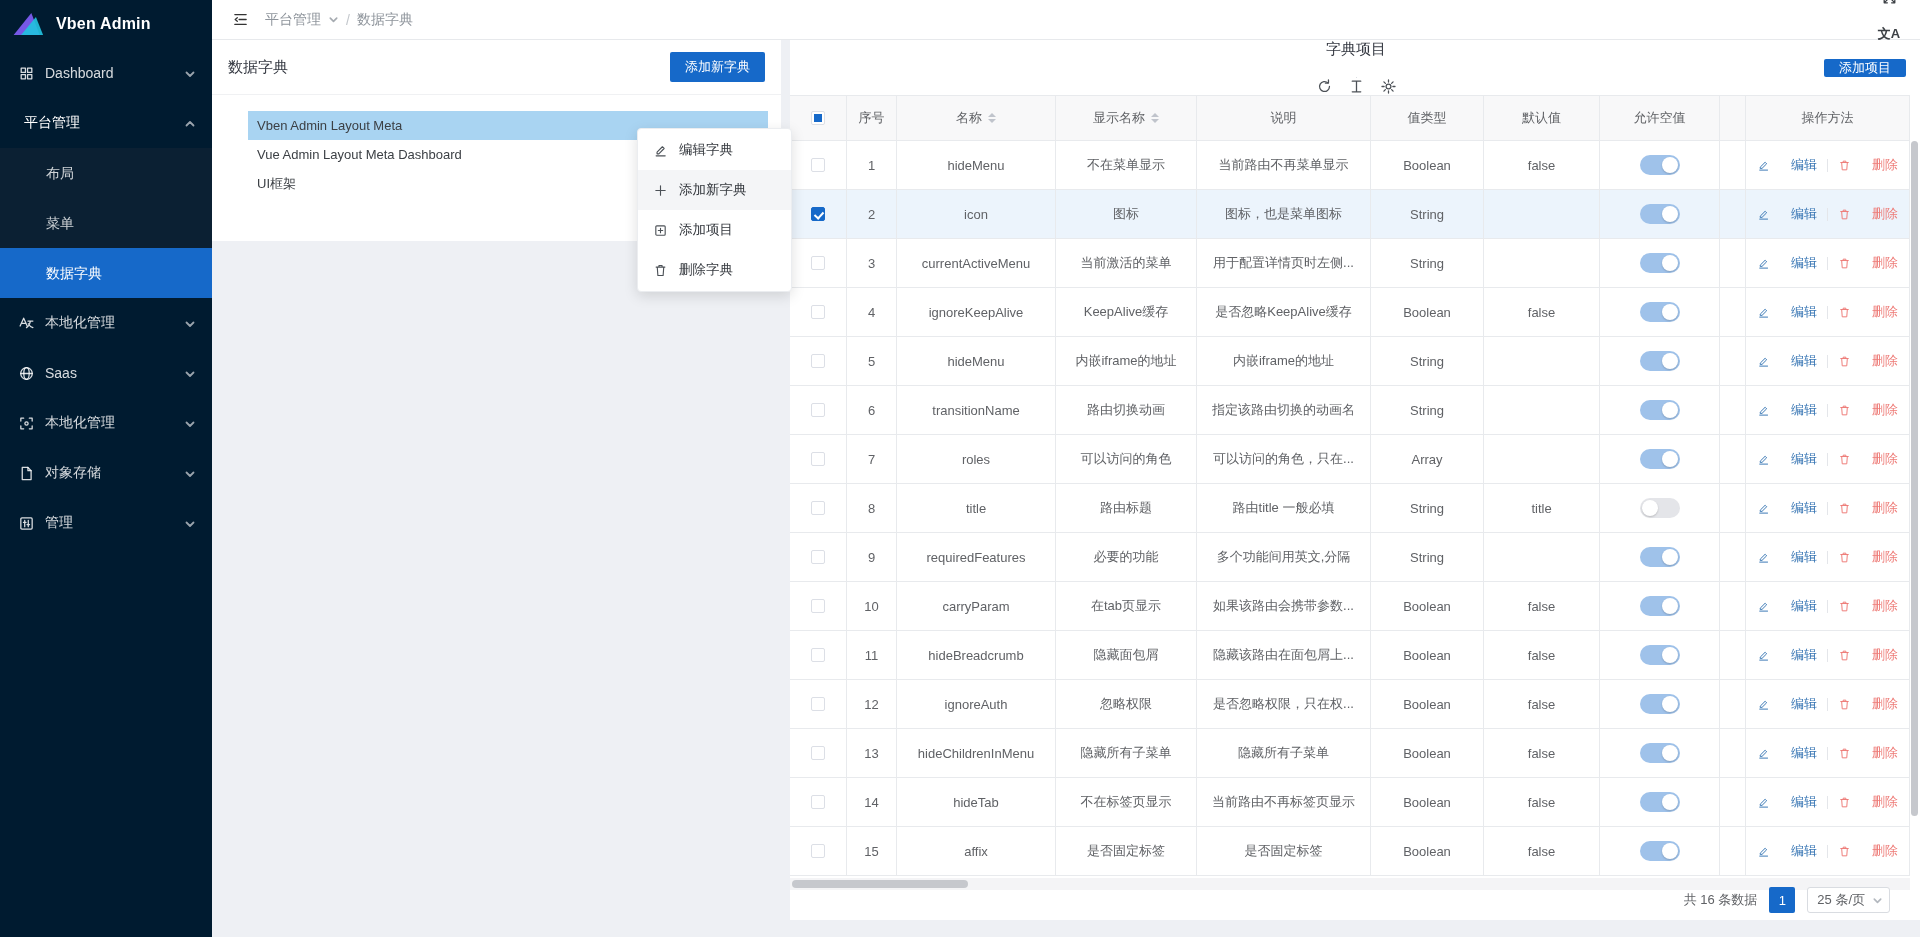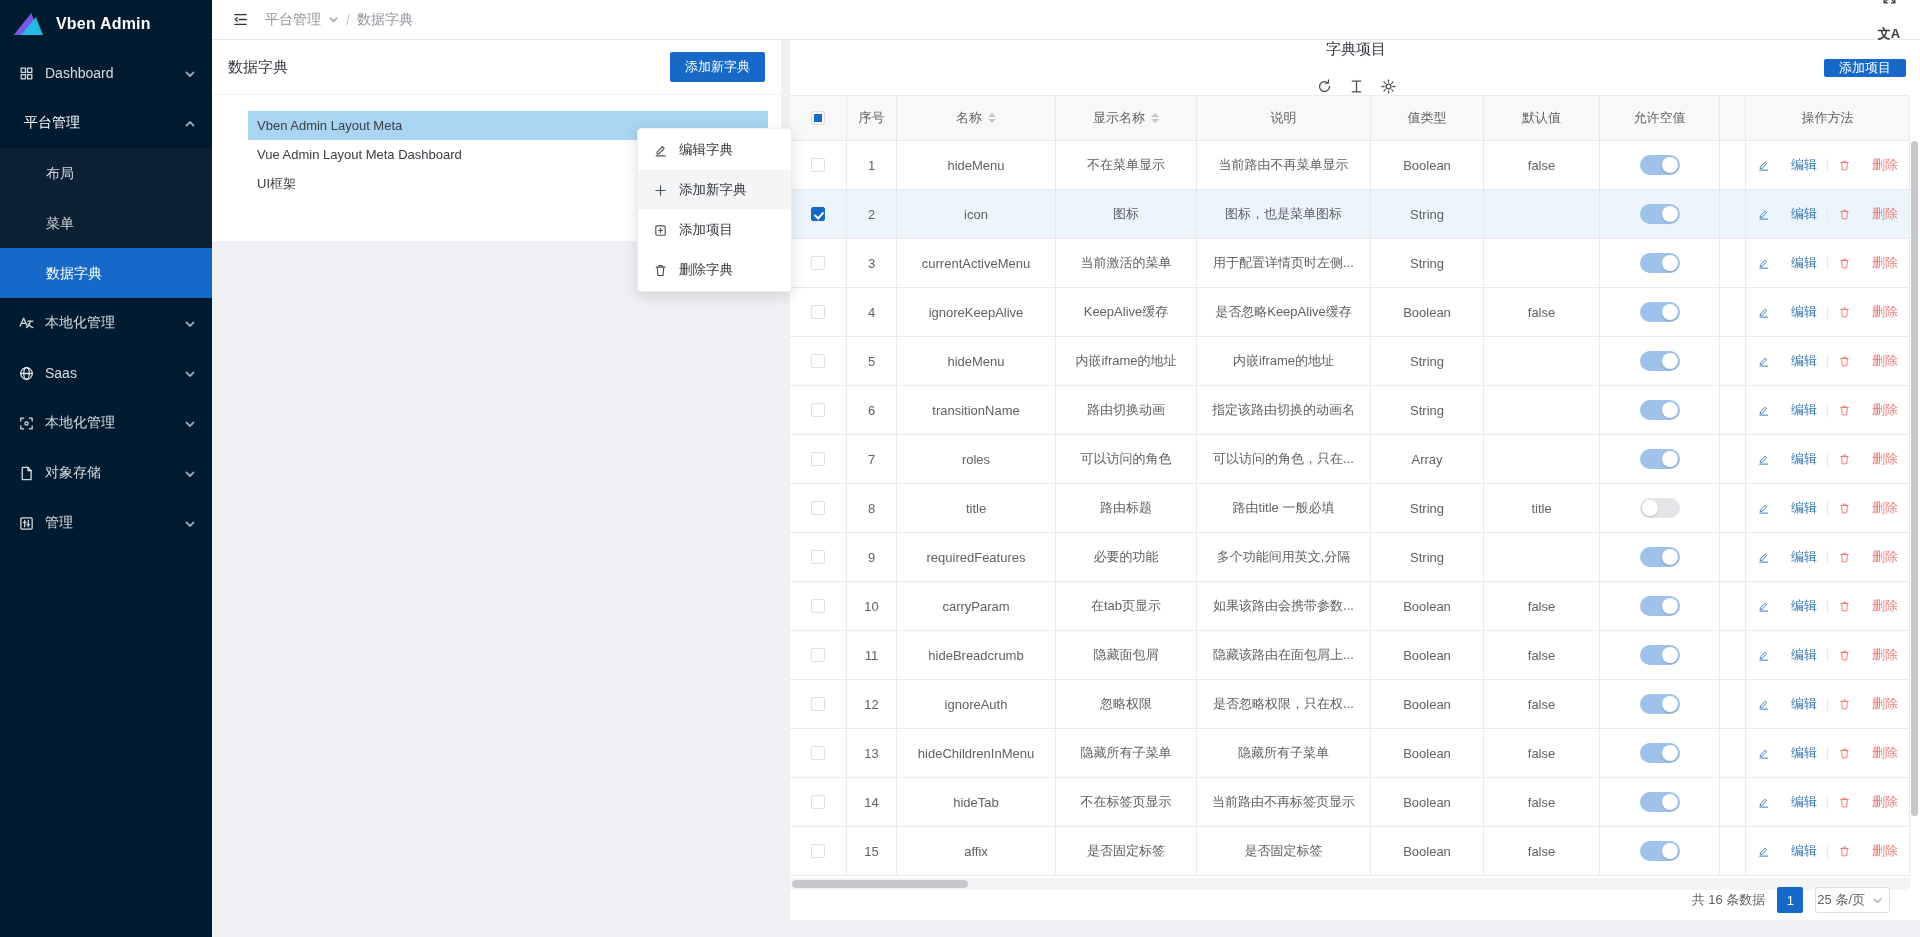--- a/index.html
+++ b/index.html
@@ -119,21 +119,21 @@
   .hscroll{ position:absolute; left:0; top:838px; width:1120px; height:12px; background:#f4f4f6;}
   .hscroll .thumb{ position:absolute; left:2px; top:2px; width:176px; height:8px; border-radius:4px; background:#c6c8cd;}
   .vscroll{ position:absolute; right:2px; top:101px; width:7px; height:735px;}
   .vscroll .thumb{ position:absolute; left:0; top:0; width:7px; height:675px; border-radius:4px; background:#c6c8cd;}
 
   
   .pager{ position:absolute; right:30px; bottom:0; height:40px; display:flex; align-items:center; gap:12px;
     font-size:13px; color:#606266;}
   .page-num{ width:26px; height:26px; background:var(--blue); color:#fff; border-radius:2px;
     display:flex; align-items:center; justify-content:center; cursor:pointer;}
-  .size-sel{ height:26px; border:1px solid #d9dce1; border-radius:3px; padding:0 6px 0 1px;
+  .size-sel{ height:26px; border:1px solid #d9dce1; border-radius:3px; padding:0 6px 0 9px;
     display:flex; align-items:center; gap:7px; cursor:pointer; background:#fff;}
   .size-sel .chev{ width:11px; height:11px; color:#b3b8bf;}
 </style>
 </head>
 <body>
 
 <aside class="sidebar">
   <div class="logo">
     <span class="logo-mark">
         <i class="t1"></i>

